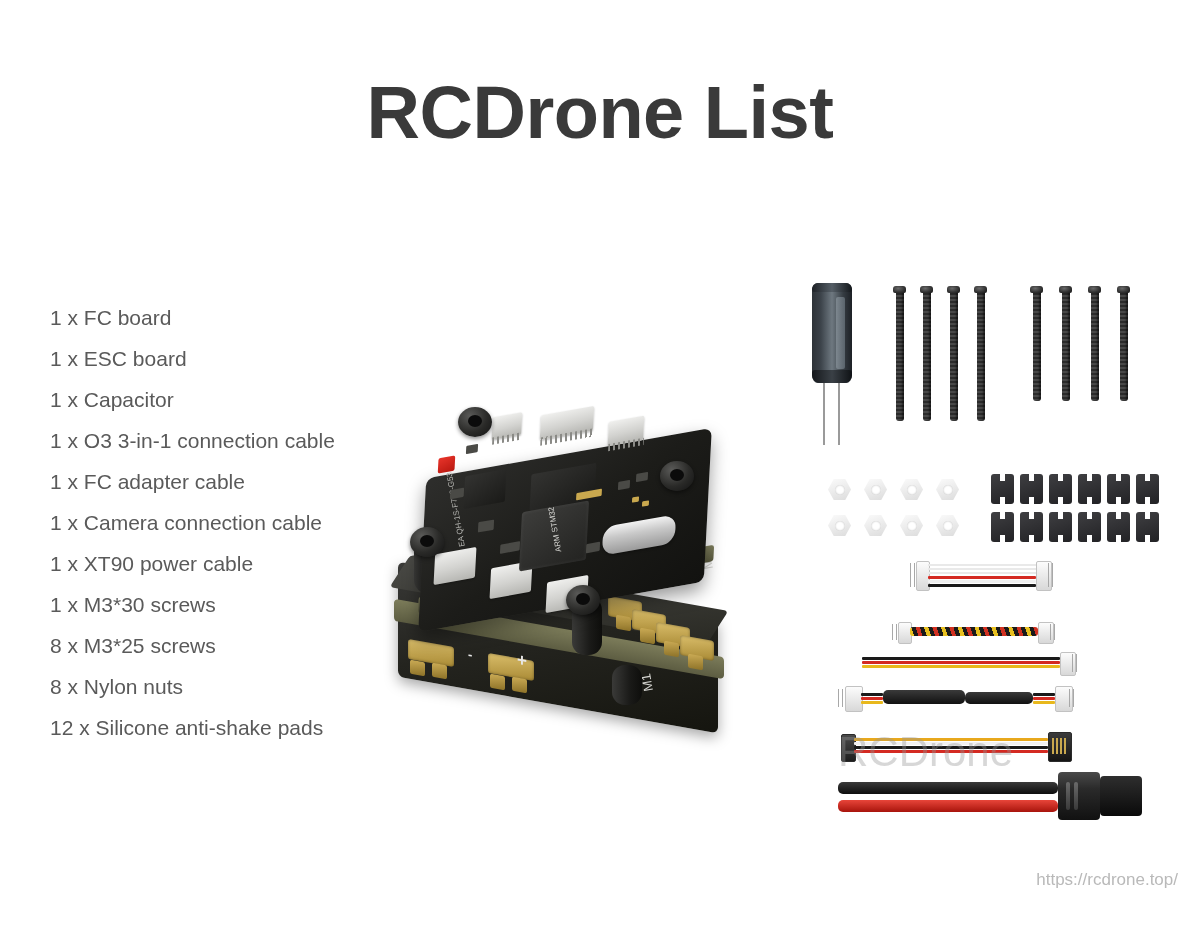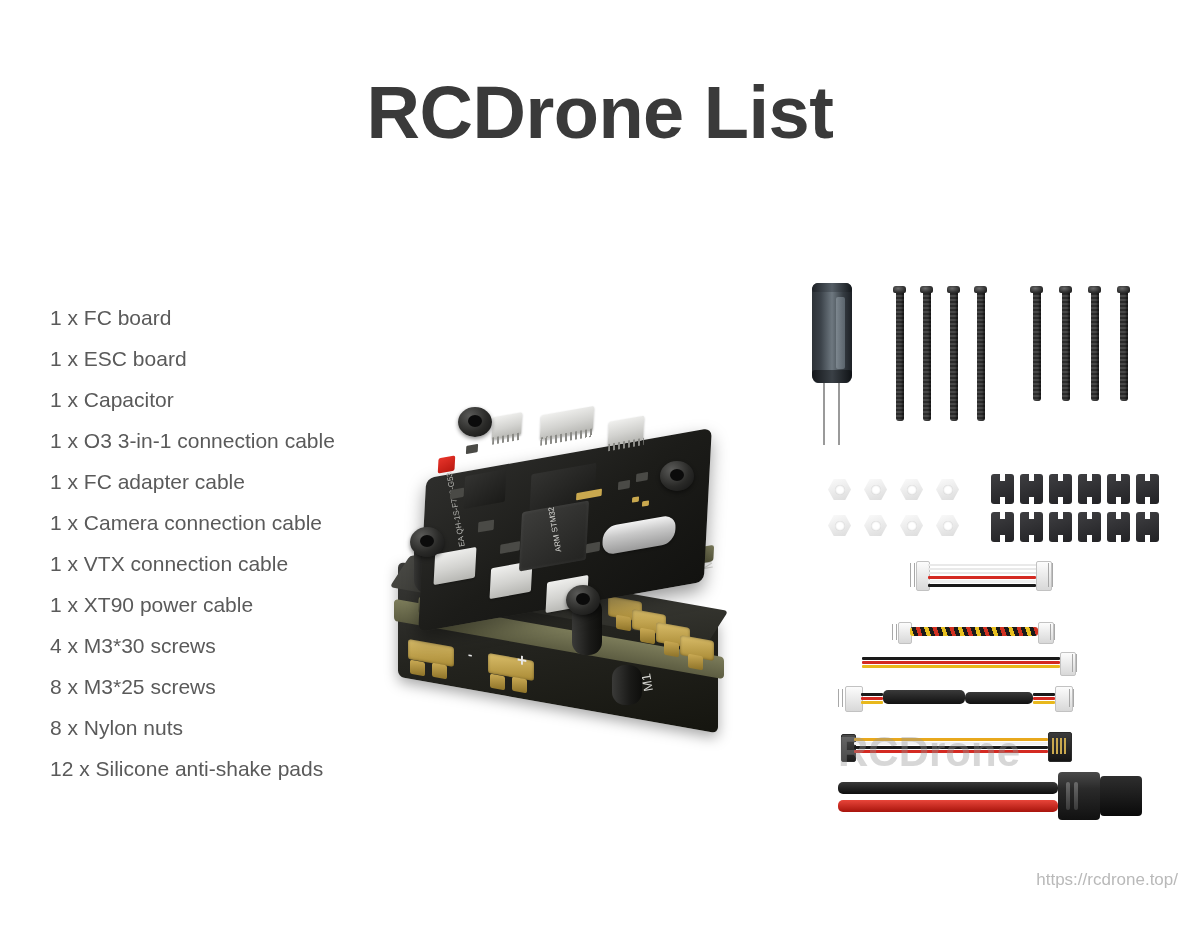--- a/index.html
+++ b/index.html
@@ -53,21 +53,21 @@
     right: 22px;
     top: 870px;
     font-size: 17px;
     color: #b9b9b9;
   }
   #rcdrone-watermark {
     position: absolute;
     left: 838px;
     top: 728px;
     font-size: 42px;
-    font-weight: 700;
+    font-weight: 400;
     color: rgba(150,150,150,0.38);
     letter-spacing: 0px;
     pointer-events: none;
   }
 
   
   #stack {
     position: absolute;
     left: 380px;
     top: 385px;
@@ -380,23 +380,22 @@
 
   <div id="title">RCDrone List</div>
 
   <div id="list">
     <div class="list-item">1 x FC board</div>
     <div class="list-item">1 x ESC board</div>
     <div class="list-item">1 x Capacitor</div>
     <div class="list-item">1 x O3 3-in-1 connection cable</div>
     <div class="list-item">1 x FC adapter cable</div>
     <div class="list-item">1 x Camera connection cable</div>
-    <div class="list-item">1 x VTX connection cable</div>
     <div class="list-item">1 x XT90 power cable</div>
-    <div class="list-item">4 x M3*30 screws</div>
+    <div class="list-item">1 x M3*30 screws</div>
     <div class="list-item">8 x M3*25 screws</div>
     <div class="list-item">8 x Nylon nuts</div>
     <div class="list-item">12 x Silicone anti-shake pads</div>
   </div>
 
   <div id="stack">
 
     <div class="esc-body"></div>
     <div class="esc-top"></div>
     <div class="esc-edge"></div>

